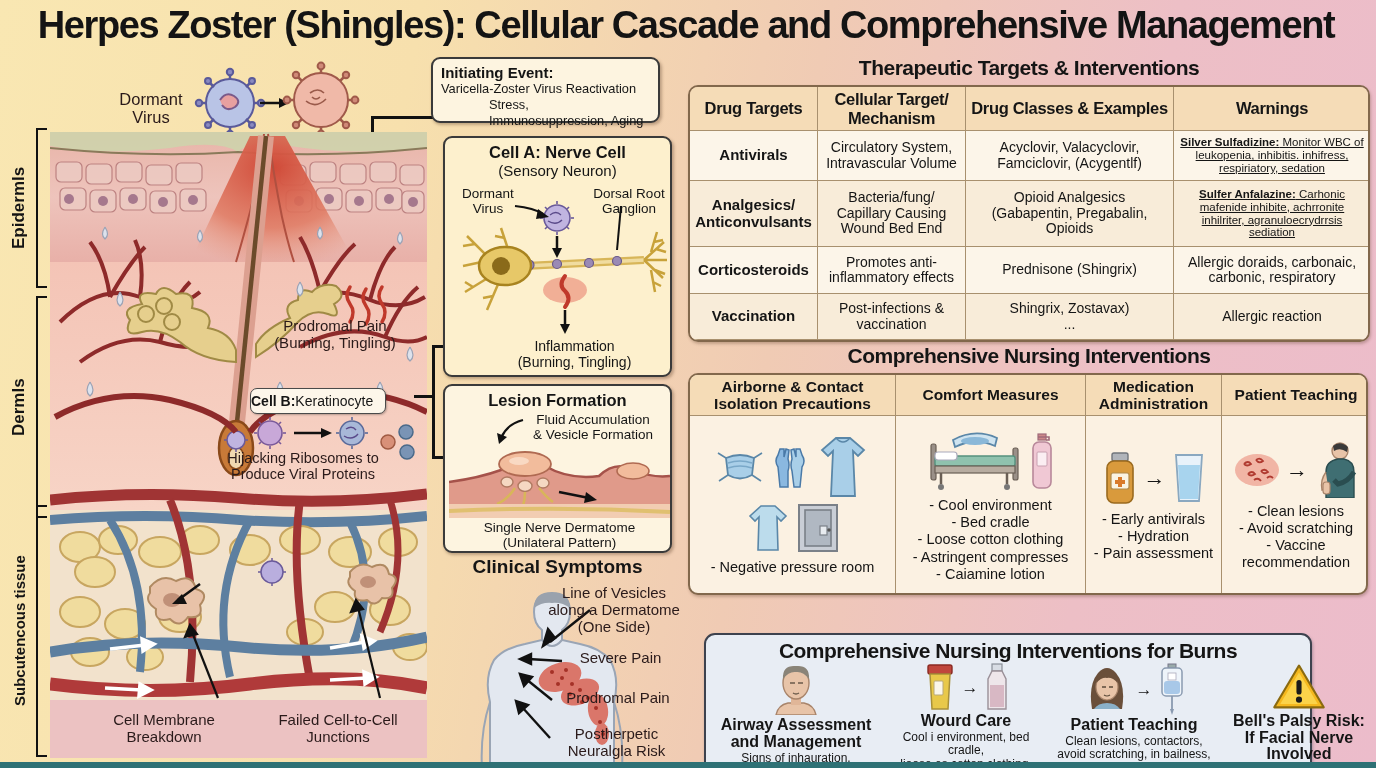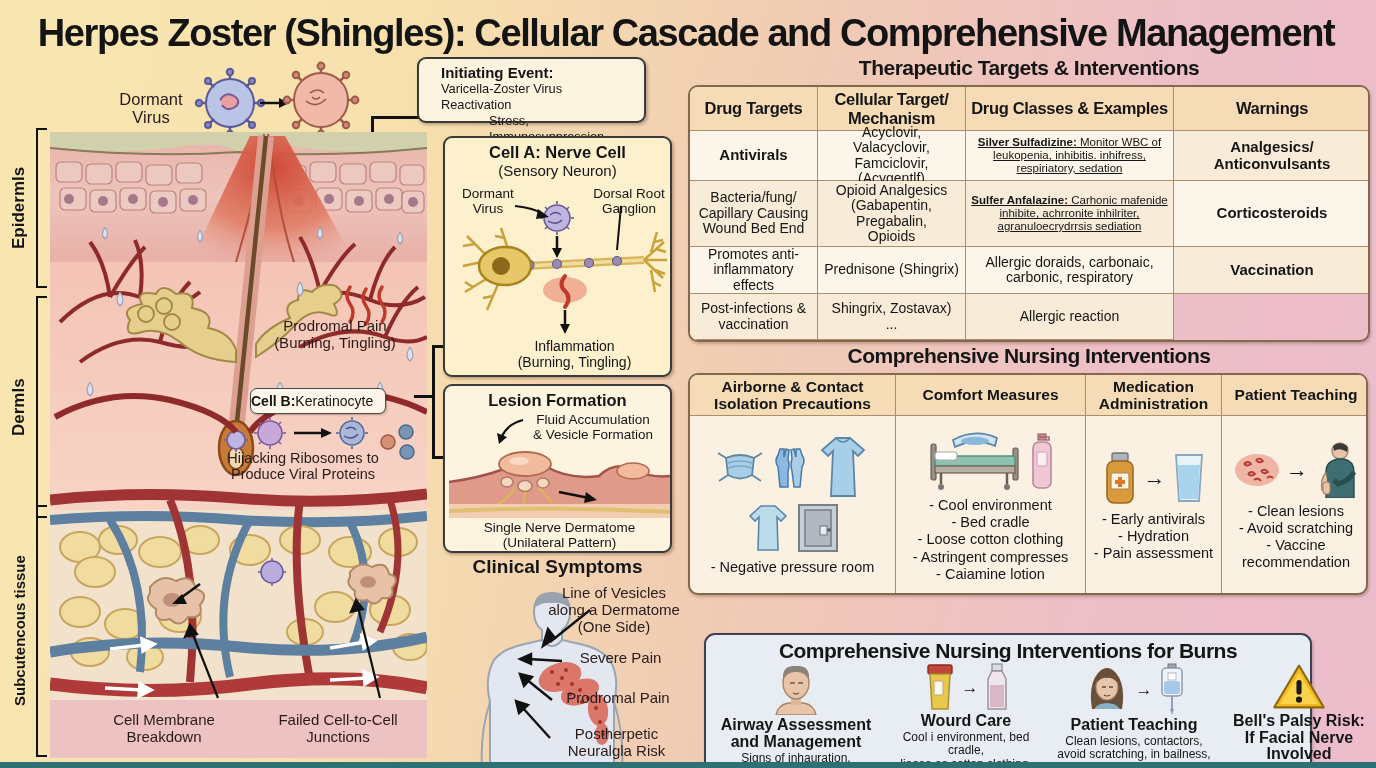--- a/index.html
+++ b/index.html
@@ -4,21 +4,21 @@
 <style>
   * { margin:0; padding:0; box-sizing:border-box; }
   html,body { width:1376px; height:768px; overflow:hidden; }
   body { font-family:"Liberation Sans", sans-serif; color:#151515; }
   #canvas { position:absolute; inset:0; width:1376px; height:768px;
     background:linear-gradient(100deg,#f9e7b2 0%,#f7e0ad 28%,#f0cbb4 55%,#edbfc6 78%,#ecbccb 100%); }
   .abs { position:absolute; }
   .pre { white-space:pre-line; }
   .ctr { text-align:center; }
   .bold { font-weight:700; }
-  #main-title { left:0; top:12px; width:1372px; text-align:center; font-size:38px; font-weight:700;
+  #main-title { left:0; top:4px; width:1372px; text-align:center; font-size:38px; font-weight:700;
     letter-spacing:-1.4px; color:#141414; }
   
   .panel { background:#fdf4e0; border:2.5px solid #3a3a3a; border-radius:9px; box-shadow:1.5px 2px 3px rgba(90,60,40,.35); }
   .conn { background:#111; position:absolute; }
   
   #ttable { left:688px; top:85px; width:682px; border:2px solid #82684c; border-radius:10px; overflow:hidden;
     display:grid; grid-template-columns:128px 148px 208px 196px; grid-template-rows:44px 50px 66px 47px 46px;
     box-shadow:1px 2px 3px rgba(90,60,40,.3); }
   #ttable .cell { border-right:1px solid #a8906e; border-bottom:1px solid #a8906e; display:flex;
     align-items:center; justify-content:center; text-align:center; line-height:1.1; padding:1px 4px; }
@@ -349,21 +349,21 @@
   <div class="abs skinlabel ctr pre" style="left:268px;top:712px;width:140px;font-size:15px;">Failed Cell-to-Cell
 Junctions</div>
 
   <div class="abs bracket" style="left:36px;top:128px;height:160px;"></div>
   <div class="abs bracket" style="left:36px;top:296px;height:222px;"></div>
   <div class="abs bracket" style="left:36px;top:505px;height:252px;"></div>
   <div class="abs vlabel" style="left:4px;top:128px;height:160px;width:30px;font-size:17px;">Epidermls</div>
   <div class="abs vlabel" style="left:4px;top:296px;height:222px;width:30px;font-size:17px;">Dermls</div>
   <div class="abs vlabel" style="left:4px;top:505px;height:252px;width:30px;font-size:15px;">Subcutencous tissue</div>
 
-  <div class="abs panel" style="left:417px;top:57px;width:229px;height:66px;padding:5px 22px;">
+  <div class="abs panel" style="left:431px;top:57px;width:229px;height:66px;padding:5px 8px;">
     <div class="bold" style="font-size:15px;">Initiating Event:</div>
     <div style="font-size:12.8px;line-height:1.25;">Varicella-Zoster Virus Reactivation</div>
     <div style="font-size:12.8px;line-height:1.25;margin-left:48px;">Stress, Immunosuppression, Aging</div>
   </div>
 
   <div class="abs panel" style="left:443px;top:136px;width:229px;height:241px;background:#fdf0cd;">
     <div class="ctr bold" style="margin-top:5px;font-size:16.5px;">Cell A: Nerve Cell</div>
     <div class="ctr" style="font-size:15px;">(Sensory Neuron)</div>
     <div class="abs ctr pre" style="left:10px;top:48px;width:66px;font-size:13.5px;">Dormant
 Virus</div>
@@ -494,20 +494,22 @@
   <div class="abs sectitle" style="left:688px;top:56px;width:682px;">Therapeutic Targets &amp; Interventions</div>
 
   <div id="ttable" class="abs">
     <div class="cell hdr pre">Drug Targets</div>
     <div class="cell hdr pre">Cellular Target/
 Mechanism</div>
     <div class="cell hdr pre">Drug Classes &amp; Examples</div>
     <div class="cell hdr pre">Warnings</div>
 
     <div class="cell r1 tgt pre">Antivirals</div>
+    <div class="cell r1 body pre">Circulatory System,
+Intravascular Volume</div>
     <div class="cell r1 body pre">Acyclovir, Valacyclovir,
 Famciclovir, (Acygentlf)</div>
     <div class="cell r1 warn-sm">
         <span><span class="bold">Silver Sulfadizine:</span><span> Monitor WBC of leukopenia, inhibitis. inhifress, respiriatory, sedation</span></span>
       </div>
 
     <div class="cell r2 tgt pre">Analgesics/
 Anticonvulsants</div>
     <div class="cell r2 body pre">Bacteria/fung/
 Capillary Causing

